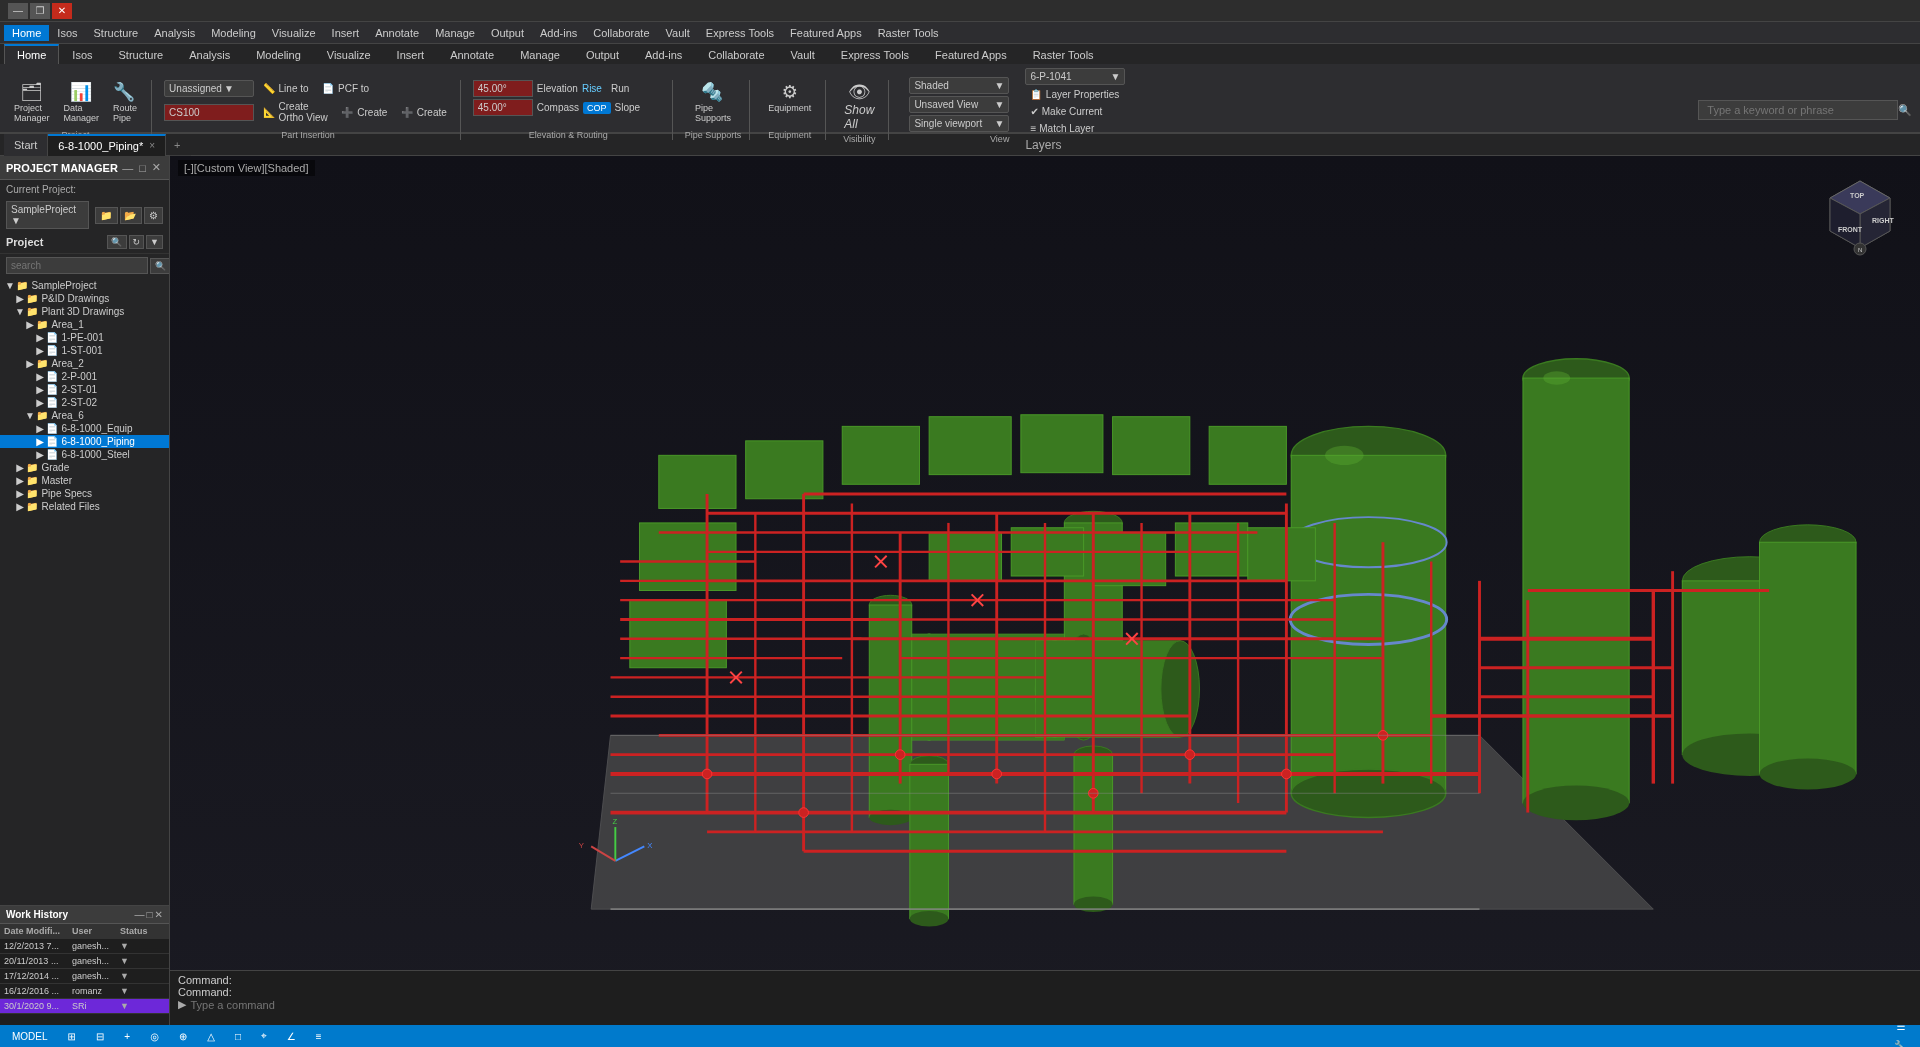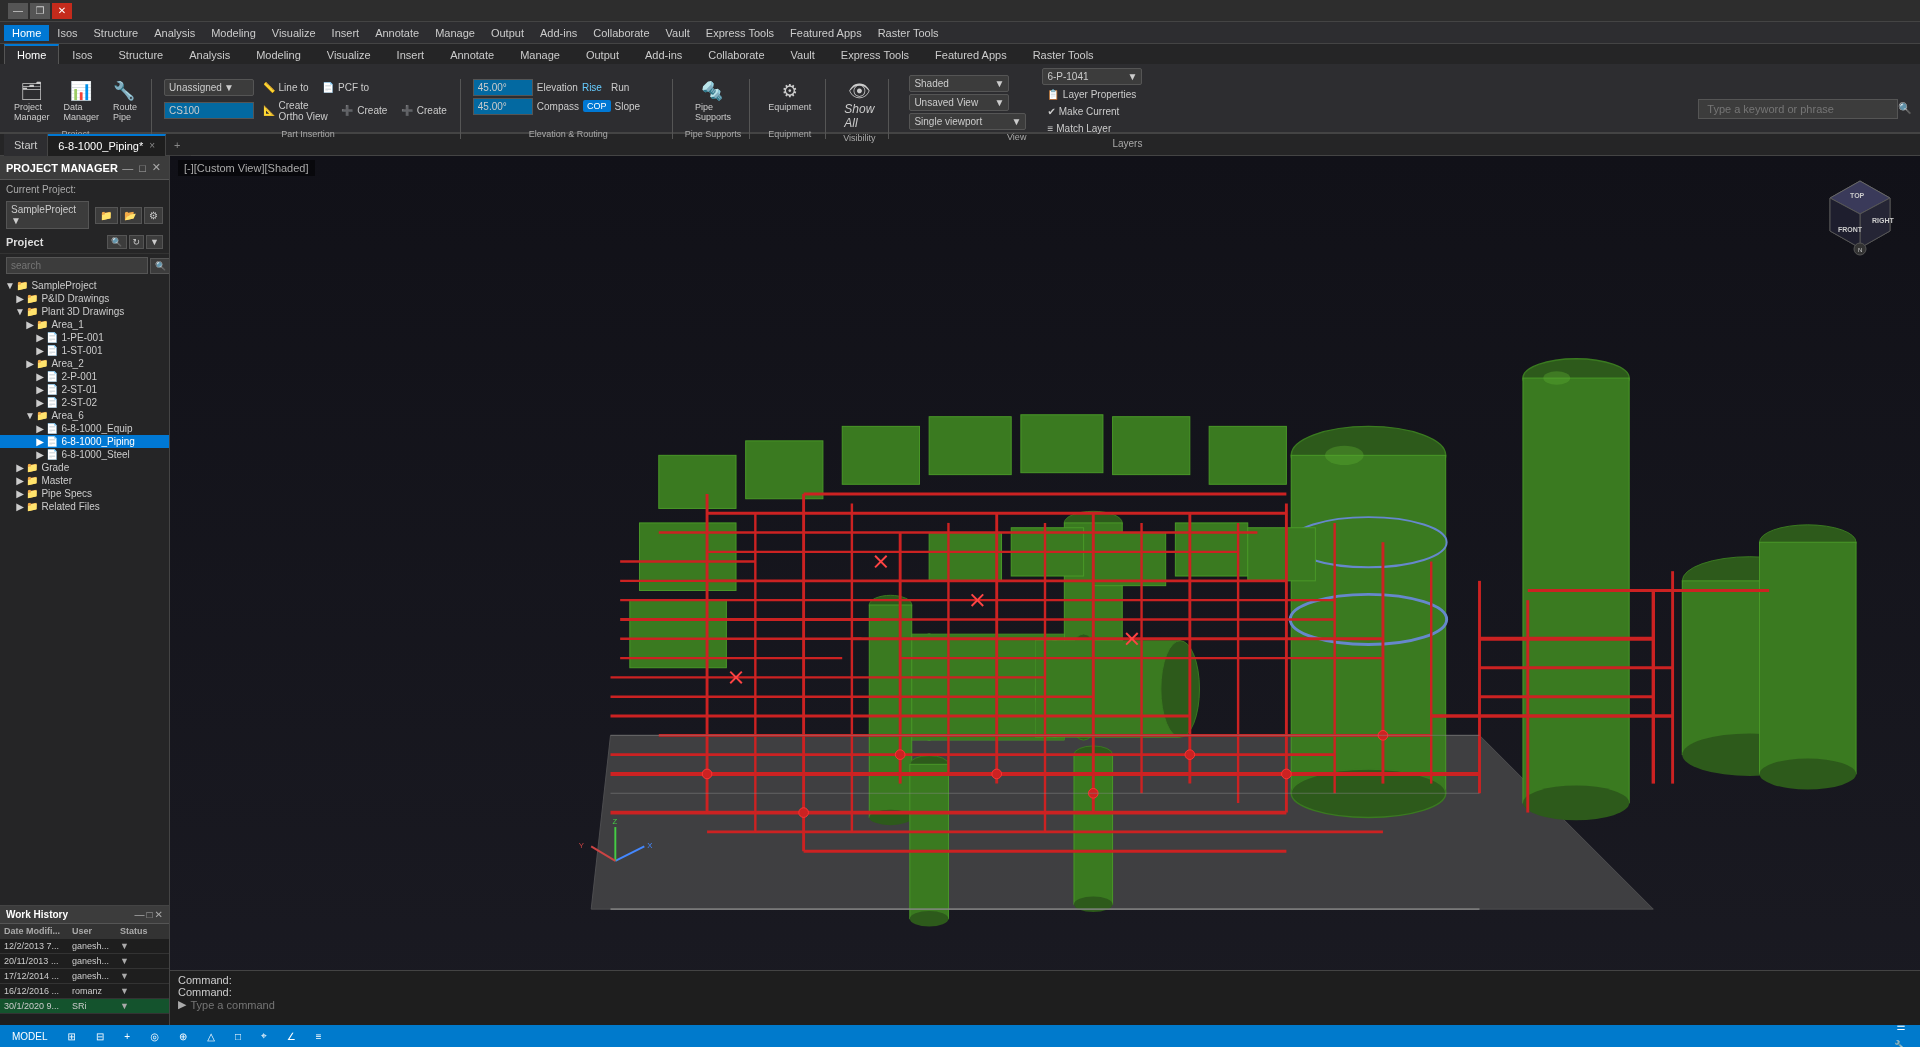--- a/index.html
+++ b/index.html
@@ -48,21 +48,21 @@
     .ribbon-btn .icon { font-size: 18px; line-height: 1; }
     .ribbon-btn-sm {
       display: flex; align-items: center; gap: 3px; padding: 2px 5px;
       cursor: pointer; color: #ccc; font-size: 10px; border-radius: 2px;
     }
     .ribbon-dropdown {
       display: flex; align-items: center; gap: 2px; background: #3c3c3c; border: 1px solid #555;
       padding: 2px 4px; font-size: 10px; color: #ccc; cursor: pointer; border-radius: 2px; min-width: 80px;
     }
     .ribbon-input {
-      background: #0369a1; border: 1px solid #555; padding: 2px 4px;
+      background: #7f1d1d; border: 1px solid #555; padding: 2px 4px;
       font-size: 10px; color: #ccc; width: 70px; outline: none;
     }
 
     
     .search-area { display: flex; align-items: center; gap: 0; margin-left: auto; }
     .search-input { background: #3c3c3c; border: 1px solid #555; padding: 3px 8px; color: #ccc; font-size: 11px; width: 200px; outline: none; }
 
     
     #tabs-bar {
       height: 22px; background: #252526; display: flex; align-items: center; border-bottom: 1px solid #444;
@@ -121,21 +121,21 @@
     #work-history {
       height: 120px; background: #1e1e1e; border-top: 1px solid #444; display: flex; flex-direction: column;
     }
     #wh-header {
       background: #3c3c3c; padding: 3px 6px; font-size: 10px; color: #fff; font-weight: bold;
       display: flex; align-items: center; justify-content: space-between; border-bottom: 1px solid #555;
     }
     #wh-table { flex: 1; overflow-y: auto; }
     .wh-row { display: flex; font-size: 9px; color: #ccc; border-bottom: 1px solid #333; }
     .wh-row.header { background: #333; color: #aaa; font-weight: bold; justify-content: space-between; }
-    .wh-row.selected { background: #14532d; }
+    .wh-row.selected { background: #6d28d9; }
     .wh-cell { padding: 2px 4px; overflow: hidden; text-overflow: ellipsis; white-space: nowrap; }
     .wh-cell-date { width: 68px; }
     .wh-cell-user { width: 48px; }
     .wh-cell-status { width: 50px; flex: 1; }
 
     
     #viewport {
       flex: 1; background: #1a1a1a; position: relative; overflow: hidden;
     }
     #viewport-label {
@@ -335,21 +335,21 @@
 
     <div style="display:flex;flex-direction:column;gap:2px;margin-left:8px;">
       <div class="ribbon-dropdown" style="width:100px;">
         <span>Shaded</span>
         <span style="margin-left:auto;">▼</span>
       </div>
       <div class="ribbon-dropdown" style="width:100px;">
         <span>Unsaved View</span>
         <span style="margin-left:auto;">▼</span>
       </div>
-      <div class="ribbon-dropdown" style="width:117px;text-align:right;">
+      <div class="ribbon-dropdown" style="width:100px;text-align:right;">
         <span>Single viewport</span>
         <span style="margin-left:auto;">▼</span>
       </div>
       <span style="font-size:9px;color:#aaa;text-align:right;">View</span>
     </div>
 
     <div style="display:flex;flex-direction:column;gap:2px;margin-left:8px;">
       <div class="ribbon-dropdown" style="width:100px;">
         <span>6-P-1041</span>
         <span style="margin-left:auto;">▼</span>
@@ -361,21 +361,21 @@
         </div>
         <div class="ribbon-btn-sm">
           <span>✔</span>
           <span>Make Current</span>
         </div>
         <div class="ribbon-btn-sm">
           <span>≡</span>
           <span>Match Layer</span>
         </div>
       </div>
-      <span style="font-size:10px;color:#aaa;text-align:right;">Layers</span>
+      <span style="font-size:12px;color:#aaa;text-align:left;">Layers</span>
     </div>
 
     <div class="search-area">
       <input class="search-input" placeholder="Type a keyword or phrase" style="">
       <span style="color:#aaa;cursor:pointer;">🔍</span>
     </div>
   </div>
 </div>
 
 <div id="tabs-bar">

